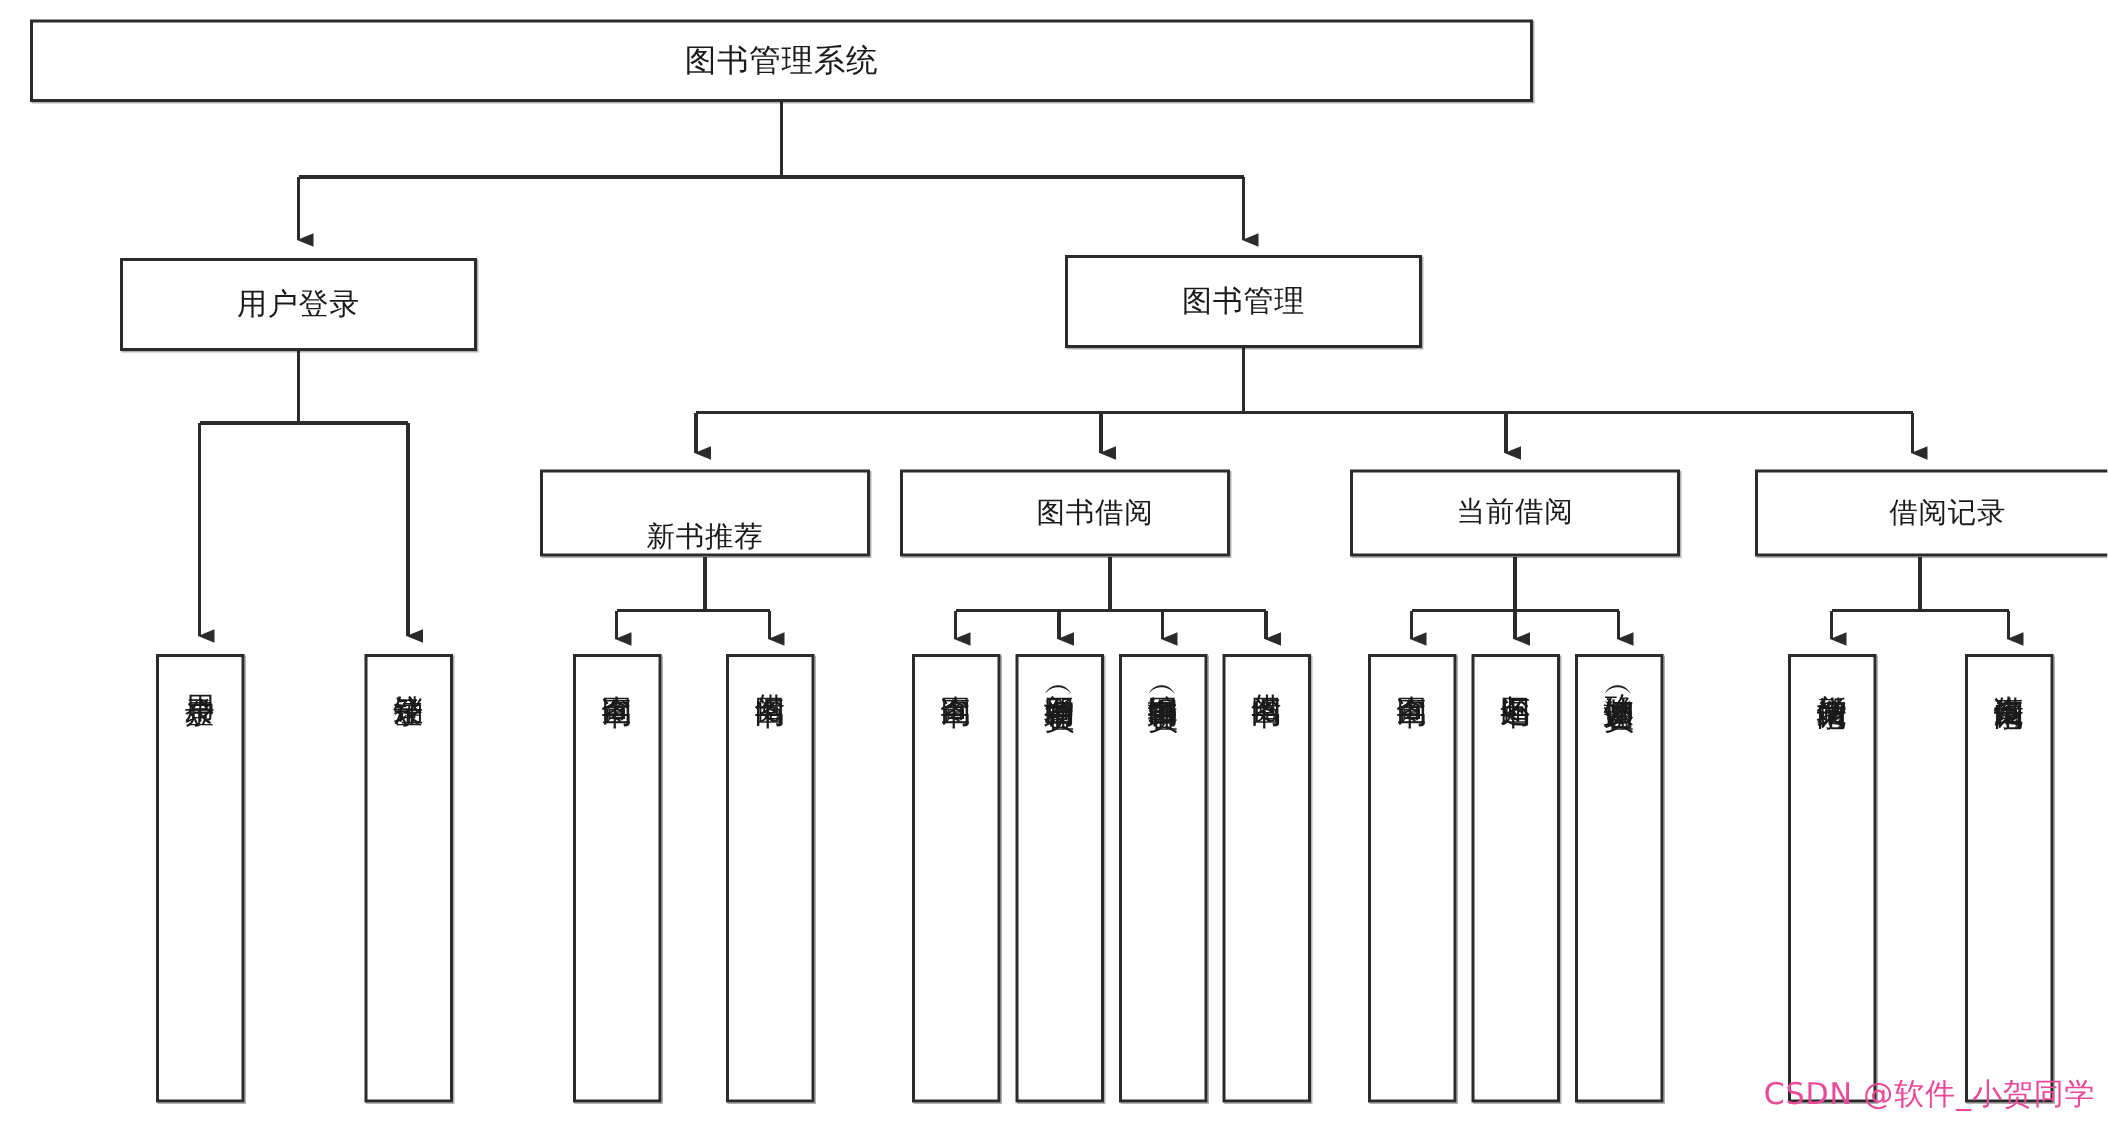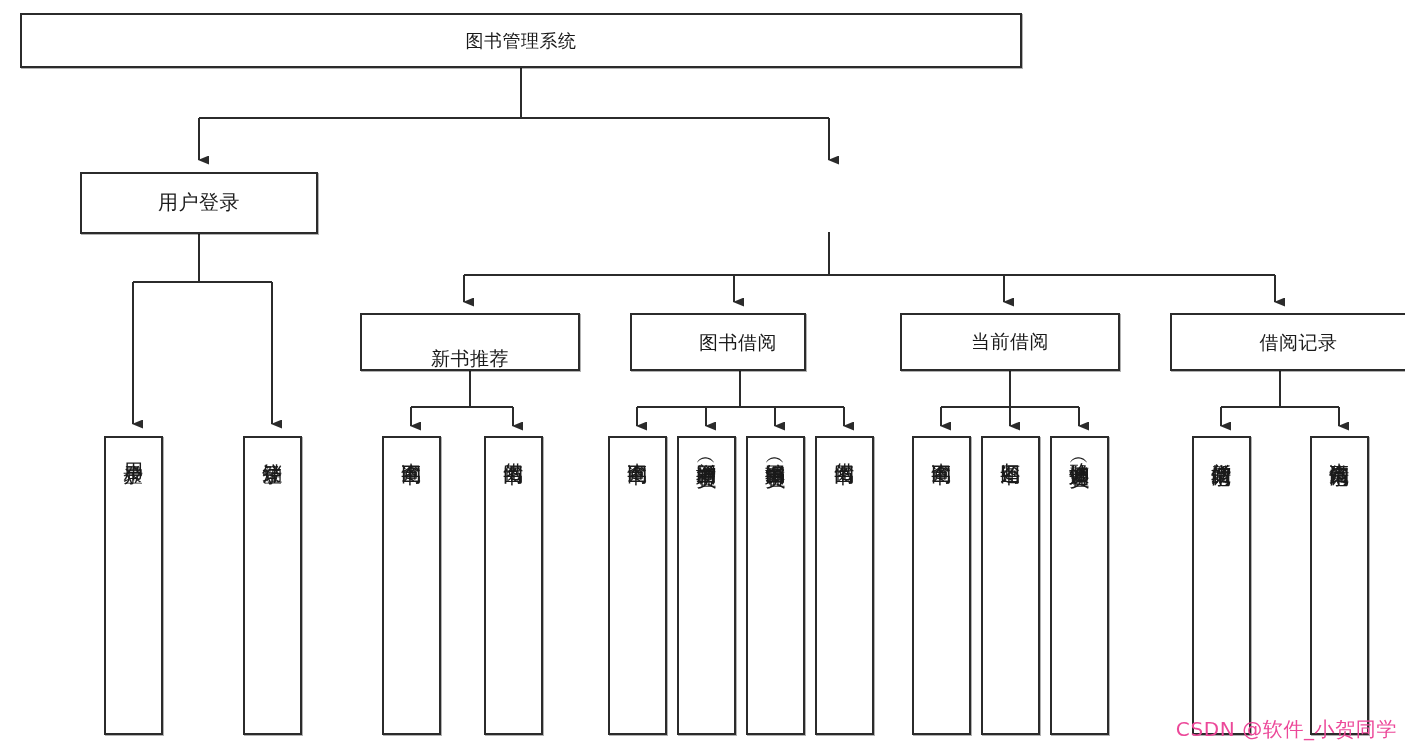--- a/index.html
+++ b/index.html
@@ -35,21 +35,21 @@
     align-items: center;
     justify-content: center;
     box-shadow: 1px 1px 0 rgba(0,0,0,0.30);
   }
   .node-label {
     color: #1a1a1a;
     text-align: center;
     line-height: 1.18;
     letter-spacing: 0.5px;
   }
-  .node.level-0 .node-label { font-size: 18px; }
+  .node.level-0 .node-label { font-size: 21px; }
   .node.level-1 .node-label { font-size: 20px; }
   .node.level-2 .node-label { font-size: 19px; }
   .node.leaf {
     align-items: flex-start;
     padding-top: 9px;
   }
   .node.leaf .node-label {
     font-size: 20px;
     writing-mode: vertical-rl;
     text-orientation: upright;
@@ -124,25 +124,28 @@
     </g>
   </svg>
 
   <div class="node level-0" style="left:20px; top:13px; width:1002px; height:55px;">
     <span class="node-label">图书管理系统</span>
   </div>
 
   <div class="node level-1" style="left:80px; top:172px; width:238px; height:62px;">
     <span class="node-label">用户登录</span>
   </div>
+  <div class="node level-1" style="left:710px; top:170px; width:238px; height:62px;">
+    <span class="node-label">图书管理</span>
+  </div>
 
   <div class="node level-2" style="left:360px; top:313px; width:220px; height:58px;align-items:flex-end;">
     <span class="node-label">新书推荐</span>
   </div>
-  <div class="node level-2" style="left:630px; top:313px; width:176px; height:58px;padding-left:40px;">
+  <div class="node level-2" style="left:600px; top:313px; width:220px; height:58px;padding-left:40px;">
     <span class="node-label">图书借阅</span>
   </div>
   <div class="node level-2" style="left:900px; top:313px; width:220px; height:58px;font-family:Liberation Serif, serif;">
     <span class="node-label">当前借阅</span>
   </div>
   <div class="node level-2" style="left:1170px; top:313px; width:257px; height:58px;">
     <span class="node-label">借阅记录</span>
   </div>
 
   <div class="node leaf" style="left:104px; top:436px; width:59px; height:299px;">

